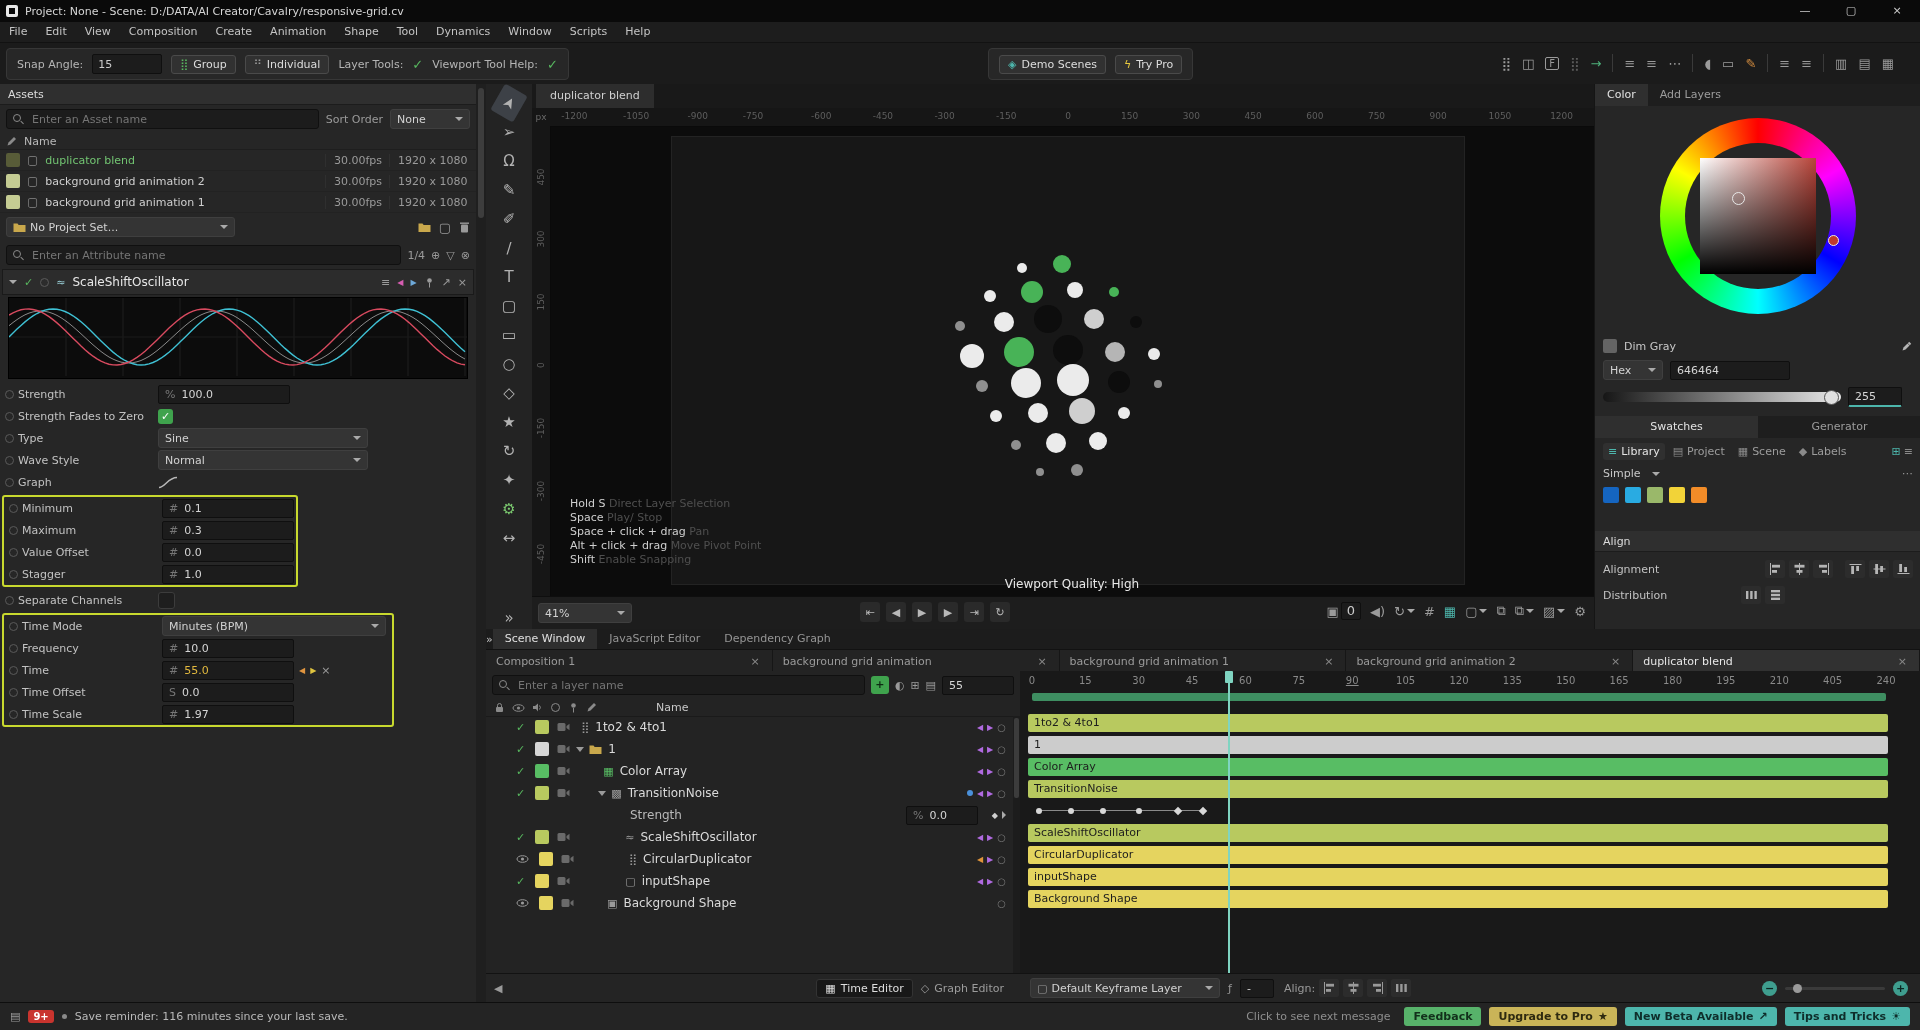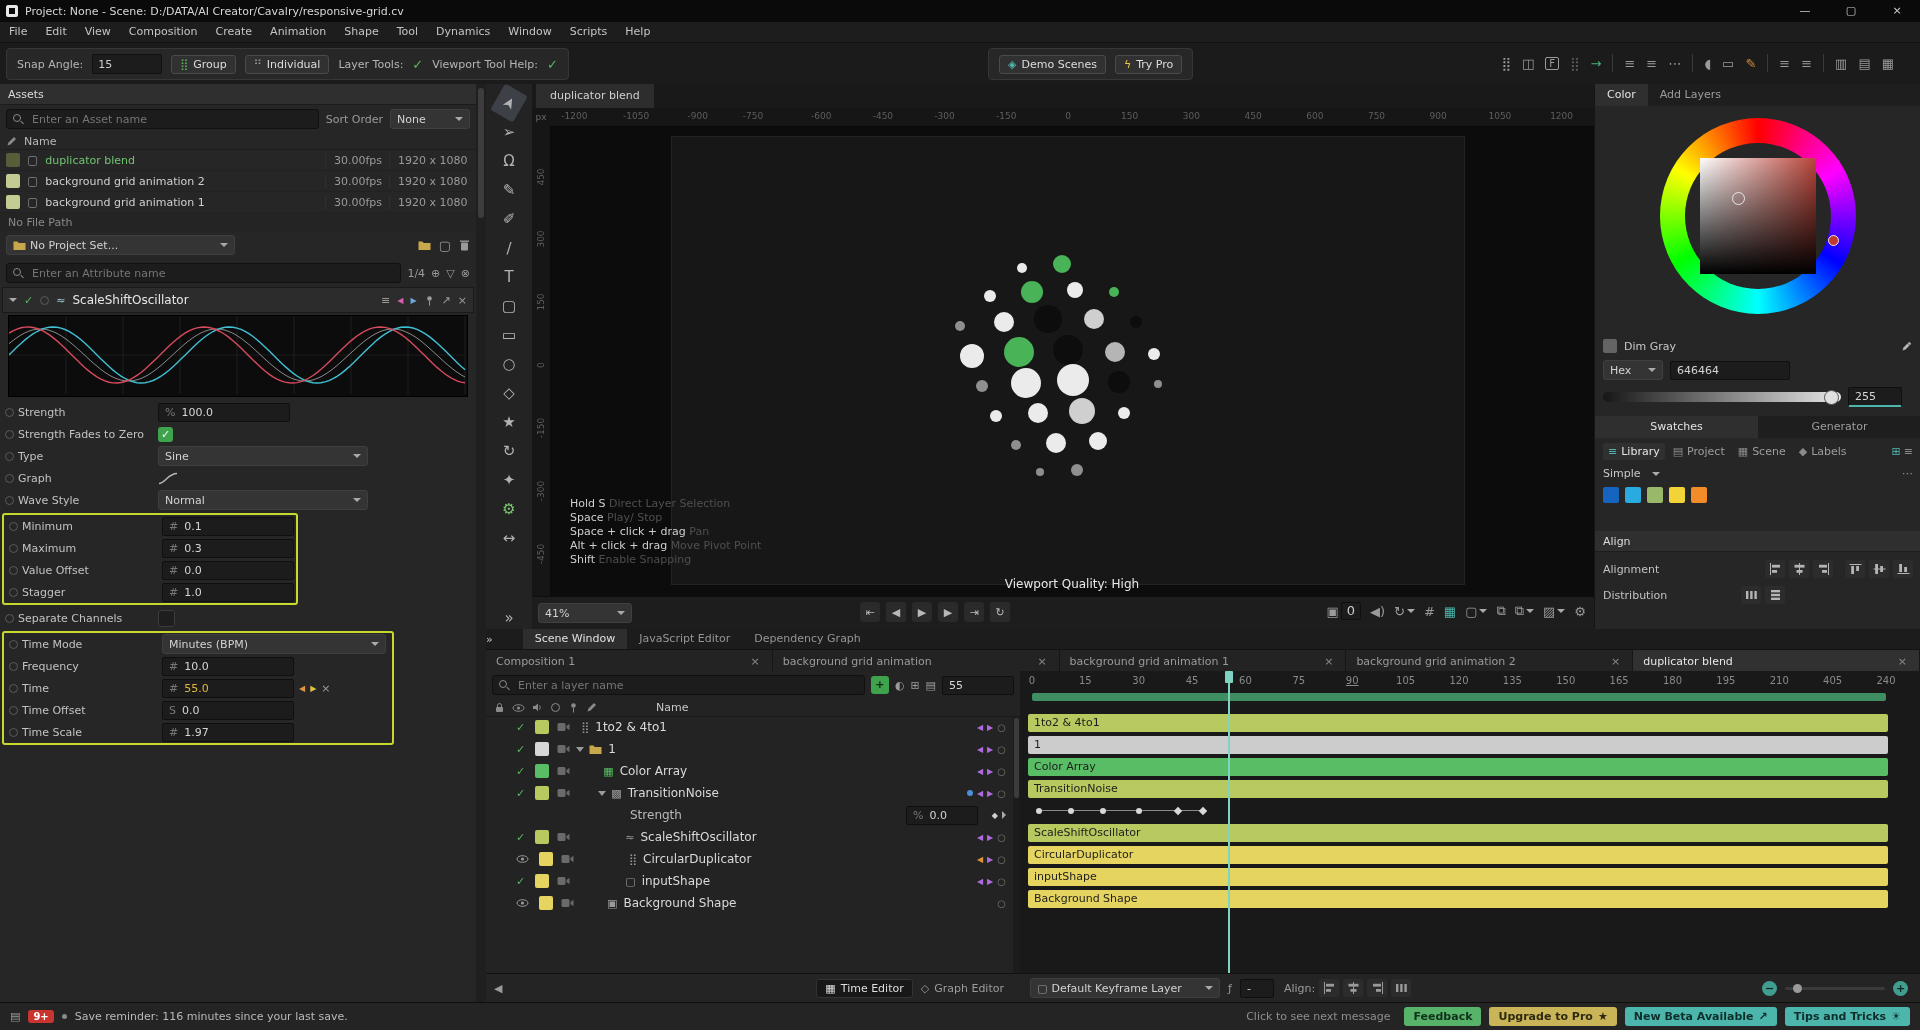--- a/index.html
+++ b/index.html
@@ -97,21 +97,21 @@
   .rrow{display:flex;align-items:center;margin:7px 8px 0 8px;gap:7px;}
   .libbtn{display:flex;align-items:center;gap:4px;color:#9c9c9c;padding:2px 5px;border-radius:3px;}
   .libbtn.on{color:#e4e4e4;background:#303030;}
   .swatch{width:16px;height:16px;border-radius:2px;}
   .alrow{display:flex;align-items:center;margin:8px 8px 0 8px;}
   .alico{width:20px;height:18px;background:#2c2c2c;border-radius:2px;display:flex;align-items:center;justify-content:center;margin-left:4px;}
   
   #bottom{left:486px;top:629px;width:1434px;height:373px;background:#202020;}
   #scenetabs{height:20px;background:#1c1c1c;display:flex;align-items:center;border-bottom:1px solid #121212;}
   #scenetabs .stab{padding:0 12px;line-height:20px;color:#959595;}
-  #scenetabs .stab.on{background:#2e2e2e;color:#e0e0e0;margin-left:30px;}
+  #scenetabs .stab.on{background:#2e2e2e;color:#e0e0e0;}
   #comptabs{height:22px;background:#14b8a6;display:flex;border-bottom:1px solid #121212;}
   .ctab{flex:1;display:flex;align-items:center;padding:0 10px;color:#9a9a9a;border-right:1px solid #161616;background:#232323;}
   .ctab.on{background:#313131;color:#e6e6e6;}
   .ctab .x{margin-left:auto;color:#8a8a8a;padding:0 2px;}
   #layerpanel{position:absolute;left:0;top:42px;width:534px;bottom:28px;background:#232323;border-right:1px solid #121212;}
   #lp-search{position:absolute;left:6px;top:4px;right:6px;height:20px;display:flex;gap:6px;align-items:center;}
   .plusbtn{width:18px;height:18px;background:#3fa34d;border-radius:3px;color:#0e2a13;font-weight:bold;text-align:center;line-height:18px;}
   #lp-cols{position:absolute;left:0;top:28px;right:0;height:17px;border-bottom:1px solid #1a1a1a;display:flex;align-items:center;gap:7px;padding-left:8px;color:#8e8e8e;}
   #lp-rows{position:absolute;left:0;top:45px;right:8px;bottom:0;overflow:hidden;}
   .lrow{height:22px;display:flex;align-items:center;position:relative;}
@@ -262,21 +262,20 @@
           <span class="asset-col" style="width: 72px;">1920 x 1080</span>
         </div>
         <div class="asset-row">
           <span class="chip" style="background: rgb(197, 204, 147);"></span>
           <span class="ic" style="color: rgb(138, 138, 138); font-size: 12px;">▢</span>
           <span class="nm" style="color: rgb(207, 207, 207);">background grid animation 1</span>
           <span class="asset-col" style="width: 48px;">30.00fps</span>
           <span class="asset-col" style="width: 72px;">1920 x 1080</span>
         </div>
       </div>
-    <div style="height:18px;display:flex;align-items:center;padding:0 8px;color:#8a8a8a;background:#242424;">No File Path</div>
     <div class="flex" style="padding:4px 6px;gap:8px;">
       <div class="dd" style="width:215px;">
           <span class="ic" id="proj-folder-ic">
             <svg width="13" height="11" viewBox="0 0 13 11">
               <path d="M0.5 1.5h4l1.2 1.5h6.8v7h-12z" fill="#c9a84c"></path>
             </svg>
           </span>
           <span>No Project Set...</span>
           <span class="cvd"></span>
         </div>
@@ -363,37 +362,37 @@
           <span class="lbl">Type</span>
           <div class="ctl">
             <div class="dd" style="width: 196px;">
               <span>Sine</span>
               <span class="cvd"></span>
             </div>
           </div>
         </div>
         <div class="arow">
           <span class="sock"></span>
-          <span class="lbl">Graph</span>
-          <div class="ctl">
-            <span class="ic">
-              <svg width="20" height="13" viewBox="0 0 20 13">
-                <path d="M1 11.5C7 11.5 10 1.5 19 1.5" fill="none" stroke="#b8b8b8" stroke-width="1.5"></path>
-              </svg>
-            </span>
-          </div>
-        </div>
-        <div class="arow">
-          <span class="sock"></span>
           <span class="lbl">Wave Style</span>
           <div class="ctl">
             <div class="dd" style="width: 196px;">
               <span>Normal</span>
               <span class="cvd"></span>
             </div>
+          </div>
+        </div>
+        <div class="arow">
+          <span class="sock"></span>
+          <span class="lbl">Graph</span>
+          <div class="ctl">
+            <span class="ic">
+              <svg width="20" height="13" viewBox="0 0 20 13">
+                <path d="M1 11.5C7 11.5 10 1.5 19 1.5" fill="none" stroke="#b8b8b8" stroke-width="1.5"></path>
+              </svg>
+            </span>
           </div>
         </div>
         <div class="hlbox" style="border-color: rgb(200, 217, 46); width: 292px;">
           <div class="arow">
             <span class="sock"></span>
             <span class="lbl">Minimum</span>
             <div class="ctl">
               <div class="vbox" style="width: 118px;">
                 <span class="pf">#</span>
                 <span>0.1</span>

